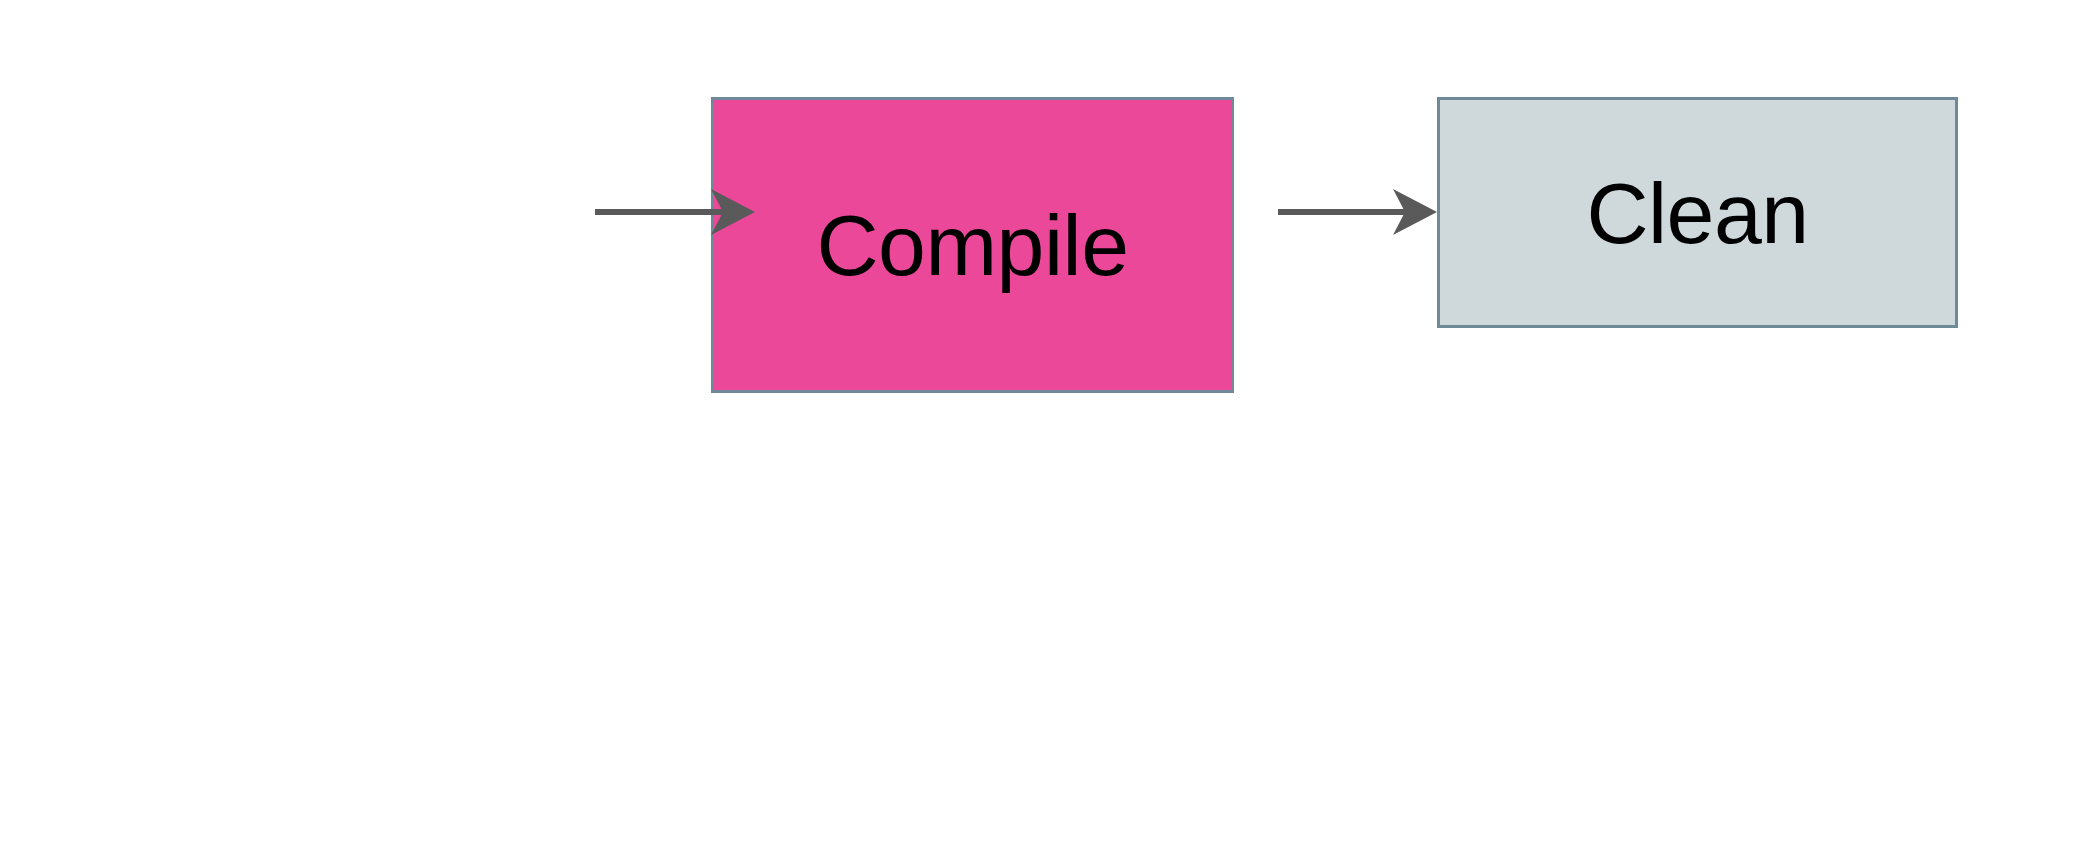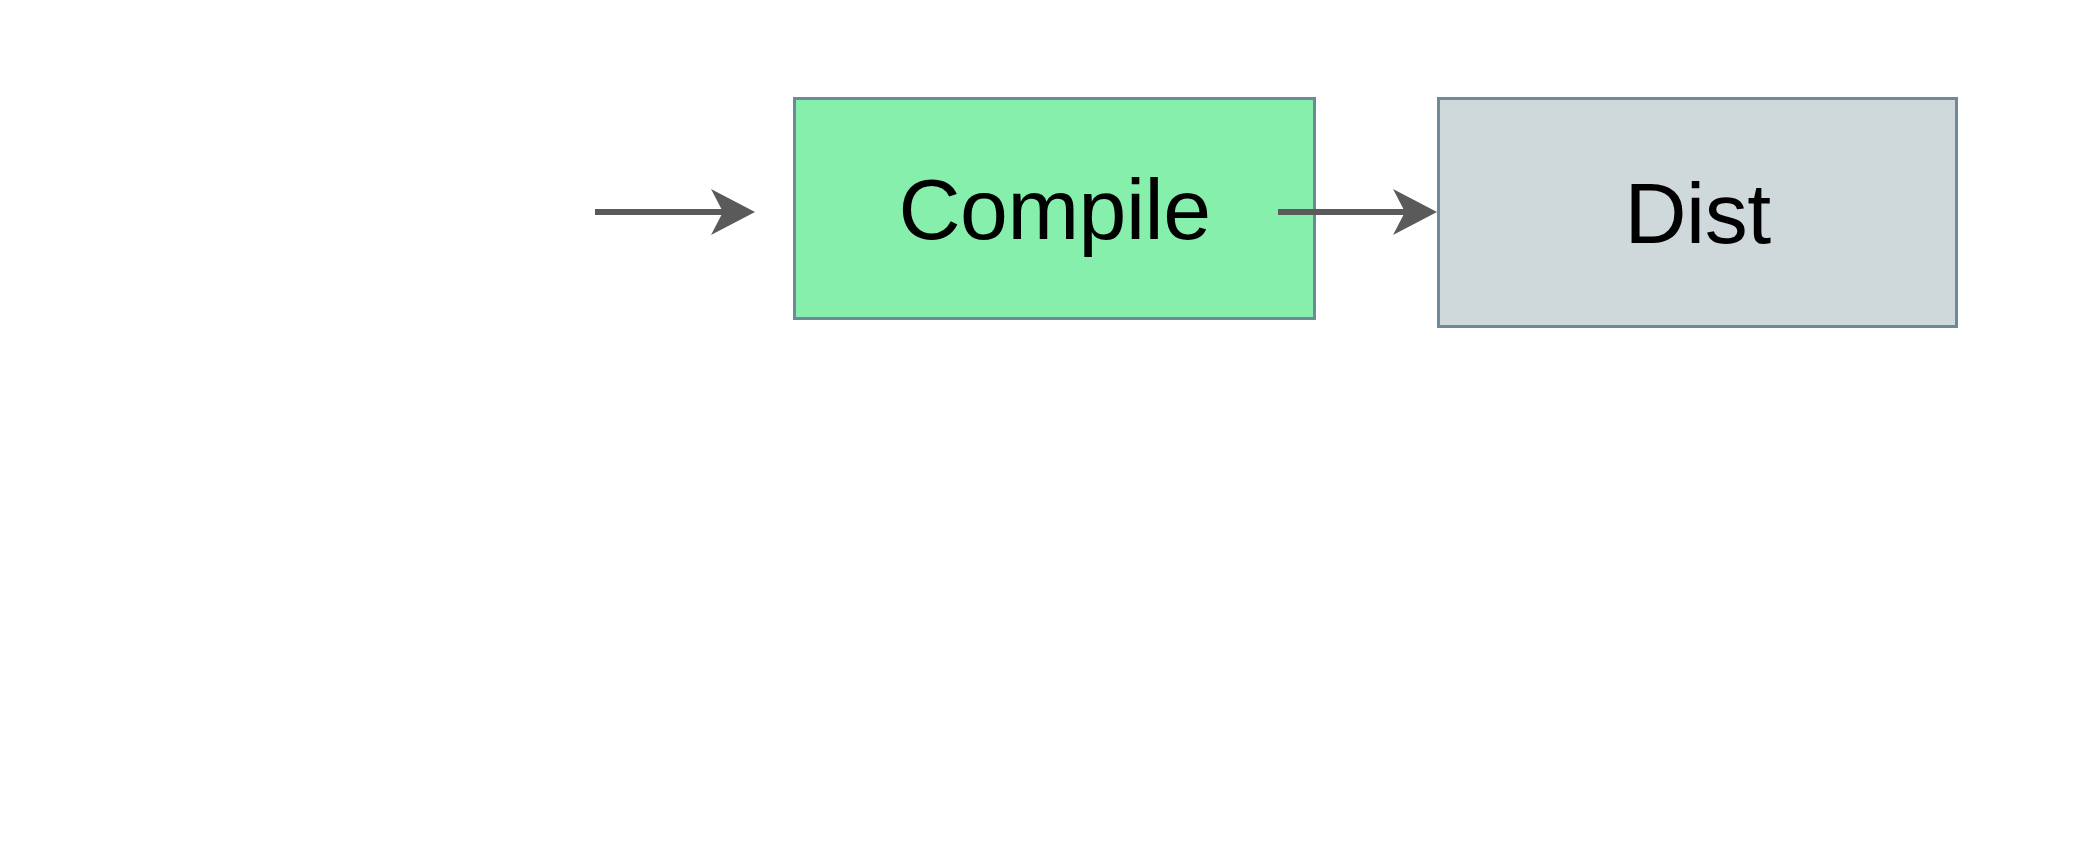--- a/index.html
+++ b/index.html
@@ -49,26 +49,26 @@
     display: block;
     overflow: visible;
   }
 </style>
 </head>
 <body>
 
 <div id="canvas" style="background: rgb(255, 255, 255);">
 
 
-  <div class="node" id="node-compile" style="left: 793px; top: 97px; width: 523px; height: 223px; background: #86efac; border-color: rgb(110, 138, 153);">
+  <div class="node" id="node-compile" style="left: 711px; top: 97px; width: 523px; height: 296px; background: #ec4899; border-color: rgb(110, 138, 153);">
     <span class="node-label" style="color: rgb(0, 0, 0);">Compile</span>
   </div>
 
   <div class="node" id="node-init" style="left: 1437px; top: 97px; width: 521px; height: 231px; background: rgb(207, 216, 219); border-color: rgb(110, 138, 153);">
-    <span class="node-label" style="color: rgb(0, 0, 0);">Dist</span>
+    <span class="node-label" style="color: rgb(0, 0, 0);">Clean</span>
   </div>
 
 
   <div class="edge" id="edge-dist-to-compile" style="left: 595px; top: 189px;">
     <svg width="160" height="46" viewBox="0 0 160 46" aria-hidden="true">
       <g>
         <line x1="0" y1="23" x2="142" y2="23" stroke="#5a5a5a" stroke-width="6"></line>
         <path d="M 160 23 L 116 46 L 128 23 L 116 0 Z" fill="#5a5a5a"></path>
       </g>
     </svg>

